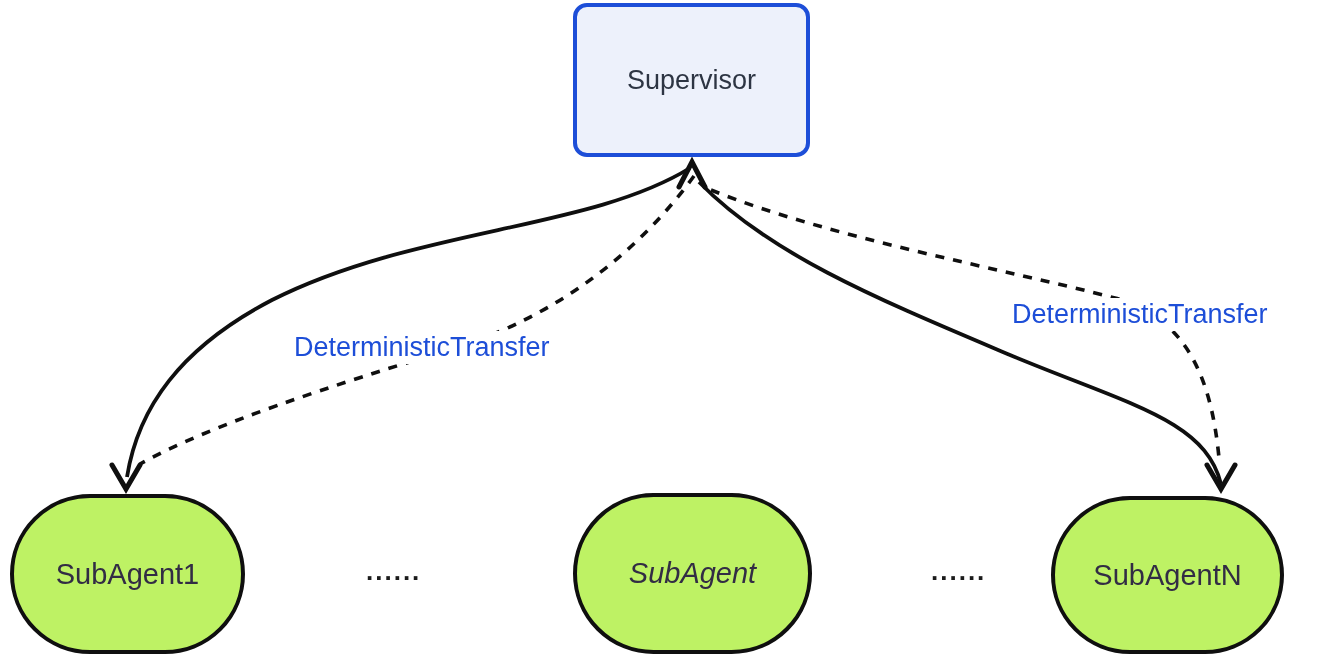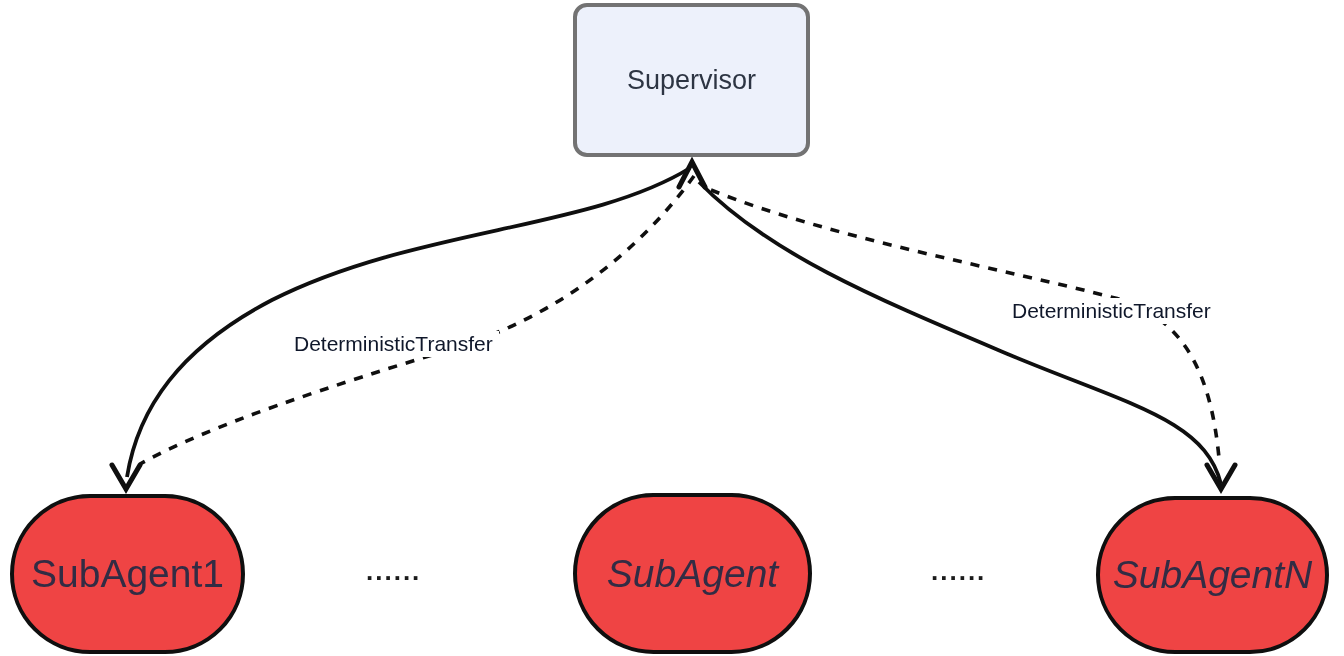--- a/index.html
+++ b/index.html
@@ -26,42 +26,42 @@
     display: flex;
     align-items: center;
     justify-content: center;
     box-sizing: border-box;
     z-index: 2;
   }
   .supervisor {
     left: 573px; top: 3px;
     width: 237px; height: 154px;
     background: #edf1fb;
-    border: 4px solid #737373;
+    border: 4px solid #1d4ed8;
     border-radius: 14px;
     font-size: 27px;
     color: #2d3543;
   }
   .subagent {
-    background: #ef4444;
+    background: #bef264;
     border: 4px solid #0f0f0f;
     border-radius: 82px;
-    font-size: 39px;
+    font-size: 29px;
     color: #322c44;
   }
   .subagent.first  { left: 10px;   top: 494px; width: 235px; height: 160px; }
   .subagent.middle { left: 573px;  top: 493px; width: 239px; height: 161px; font-style: italic; }
-  .subagent.last   { left: 1096px; top: 496px; width: 233px; height: 158px; font-style: italic; }
+  .subagent.last   { left: 1051px; top: 496px; width: 233px; height: 158px; }
   .edge-label {
     position: absolute;
     z-index: 3;
     background: #ffffff;
     padding: 1px 6px;
-    font-size: 21px;
-    color: #0f172a;
+    font-size: 27px;
+    color: #1d4ed8;
     white-space: nowrap;
   }
   .edge-label.left  { left: 288px;  top: 331px; }
   .edge-label.right { left: 1006px; top: 298px; }
   .dots {
     position: absolute;
     z-index: 2;
     font-size: 26px;
     font-weight: 700;
     letter-spacing: 2px;

